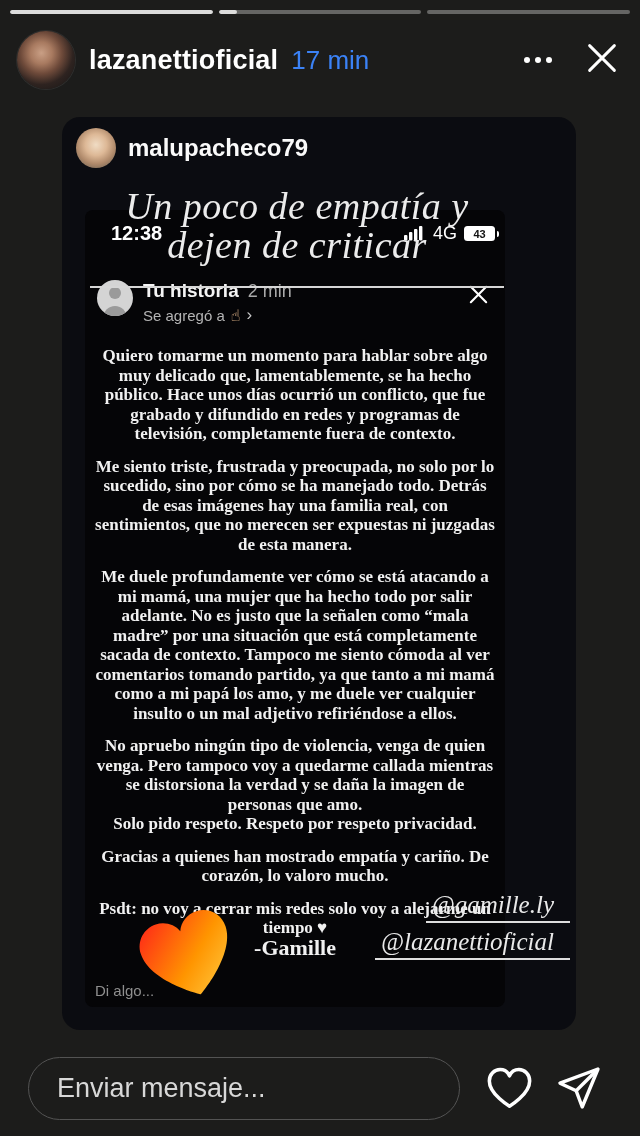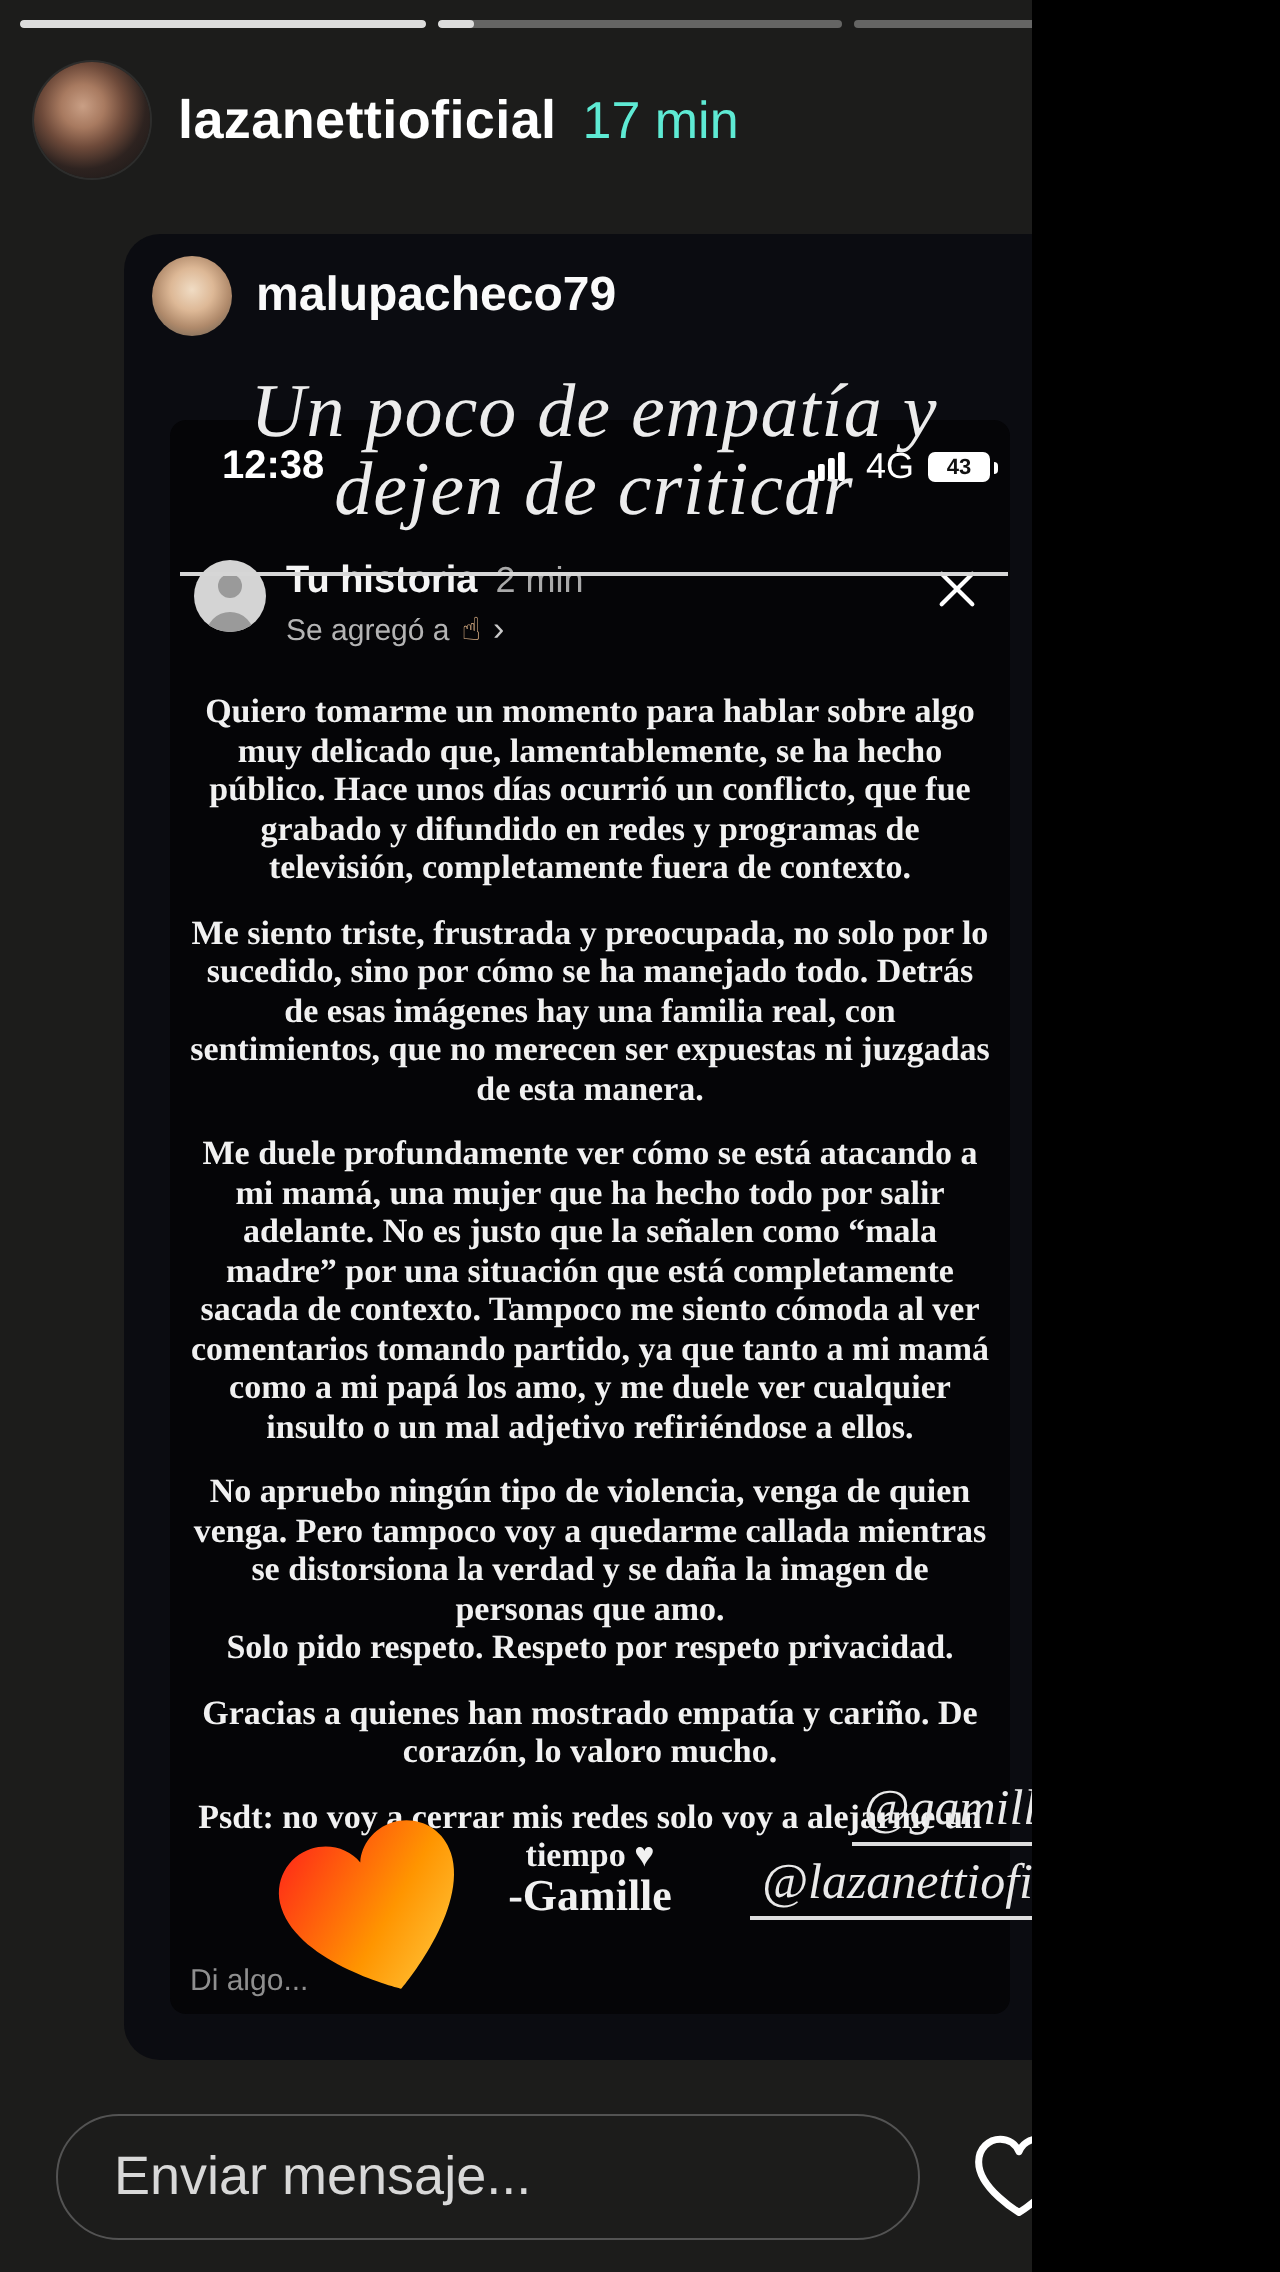--- a/index.html
+++ b/index.html
@@ -1,31 +1,31 @@
 <!DOCTYPE html>
 <html><head>
 <meta charset="utf-8">
 <style>
   * { margin:0; padding:0; box-sizing:border-box; }
   html,body { background:#000; }
   #root {
-    position:relative; width:516px; height:1136px; overflow:hidden;
+    position:relative; width:640px; height:1136px; overflow:hidden;
     background:#1c1c1b; font-family:"Liberation Sans","DejaVu Sans",sans-serif;
   }
   
   .progress-row { position:absolute; left:10px; top:10px; width:620px; display:flex; gap:6px; }
   .seg { flex:1; height:4px; border-radius:2px; background:rgba(255,255,255,0.32); overflow:hidden; }
   .seg-fill { height:100%; background:#dcdcdc; border-radius:2px; }
   
   .header { position:absolute; left:0; top:28px; width:640px; height:64px; display:flex; align-items:center; }
   .avatar-lz { width:58px; height:58px; border-radius:50%; margin-left:17px; flex:none;
     background:radial-gradient(circle at 42% 38%, #c99f85 0%, #a87a60 22%, #6e4a3a 42%, #2e2320 64%, #141414 100%);
     box-shadow:0 0 0 1px rgba(255,255,255,0.08); }
   .hdr-username { margin-left:14px; font-size:27px; font-weight:700; color:#ffffff; letter-spacing:0.2px; }
-  .hdr-time { margin-left:13px; font-size:26px; color:#5eead4; }
+  .hdr-time { margin-left:13px; font-size:26px; color:#3b82f6; }
   .more-btn { margin-left:auto; display:flex; gap:5px; padding:10px 6px; }
   .more-btn i { width:6px; height:6px; border-radius:50%; background:#fff; }
   .close-btn { margin:0 16px 0 22px; padding:4px; }
   
   .card { position:absolute; left:62px; top:117px; width:514px; height:913px; background:#0b0c11; border-radius:18px; }
   .card-header { position:absolute; left:14px; top:11px; display:flex; align-items:center; gap:12px; }
   .avatar-mp { width:40px; height:40px; border-radius:50%;
     background:radial-gradient(circle at 50% 42%, #f0dcc4 0%, #ddb896 35%, #b08a6b 62%, #7a6a58 85%, #5c5248 100%); }
   .card-username { font-size:24px; font-weight:700; color:#fafafa; }
   

